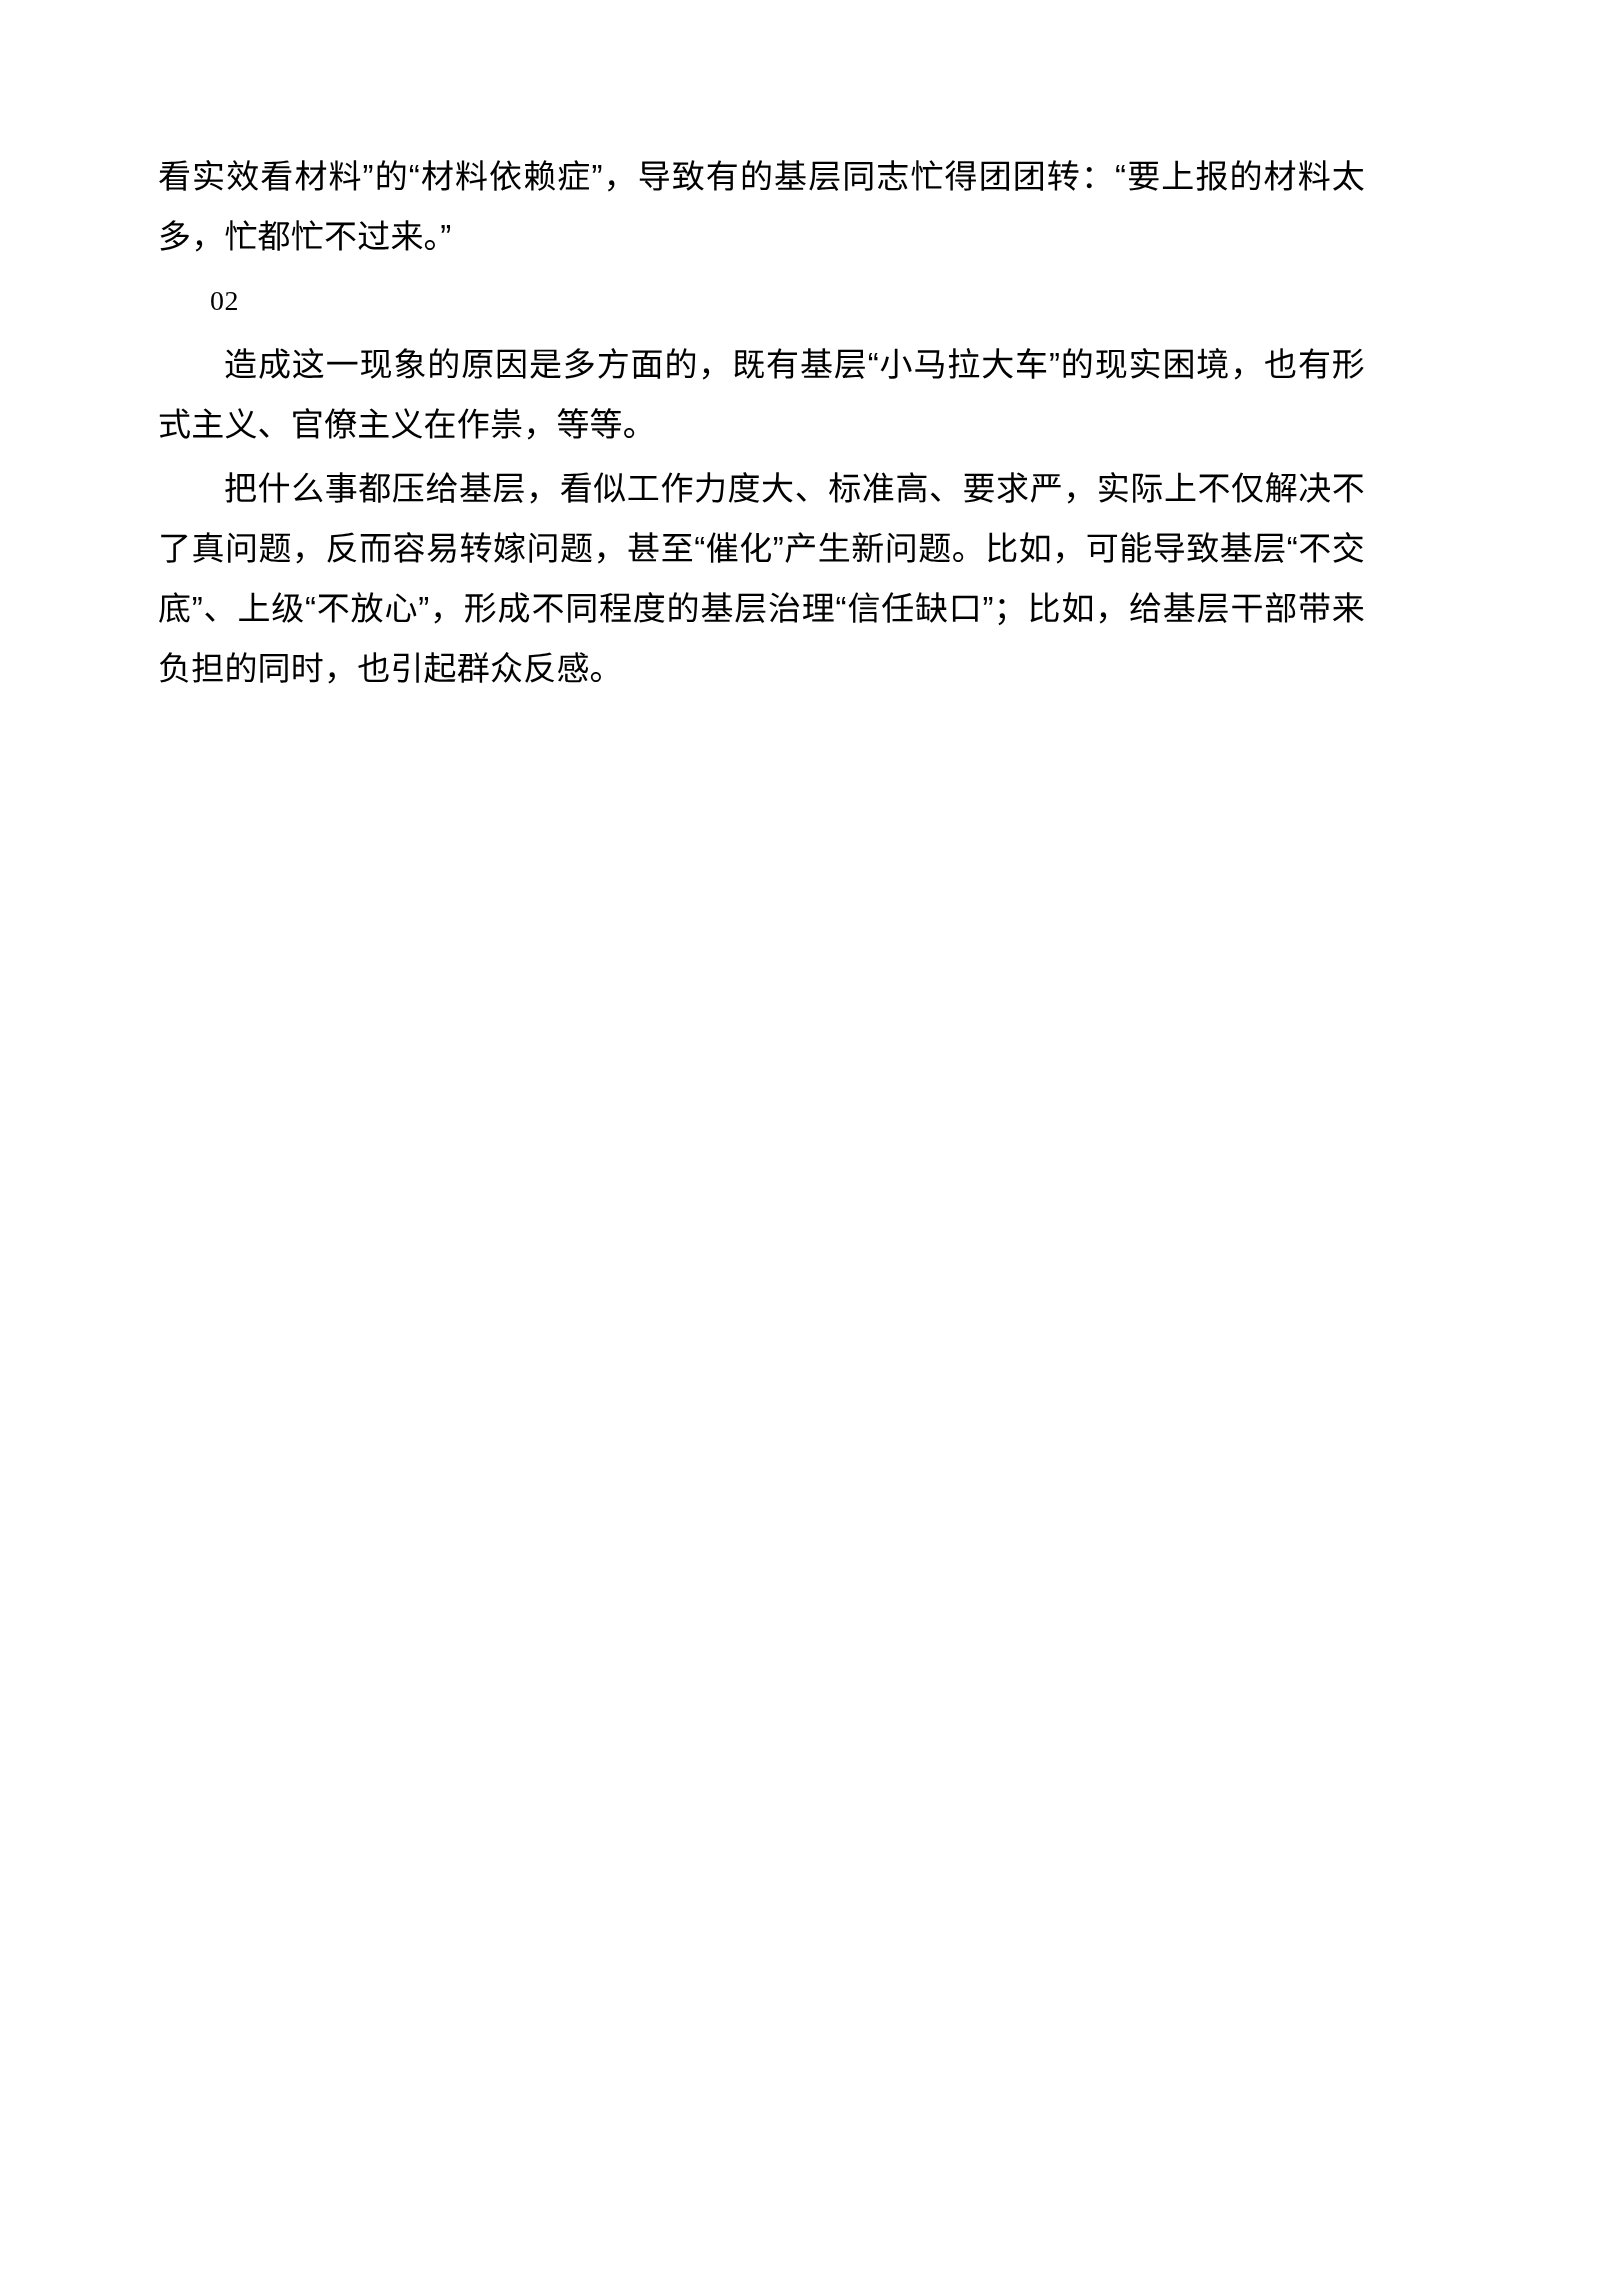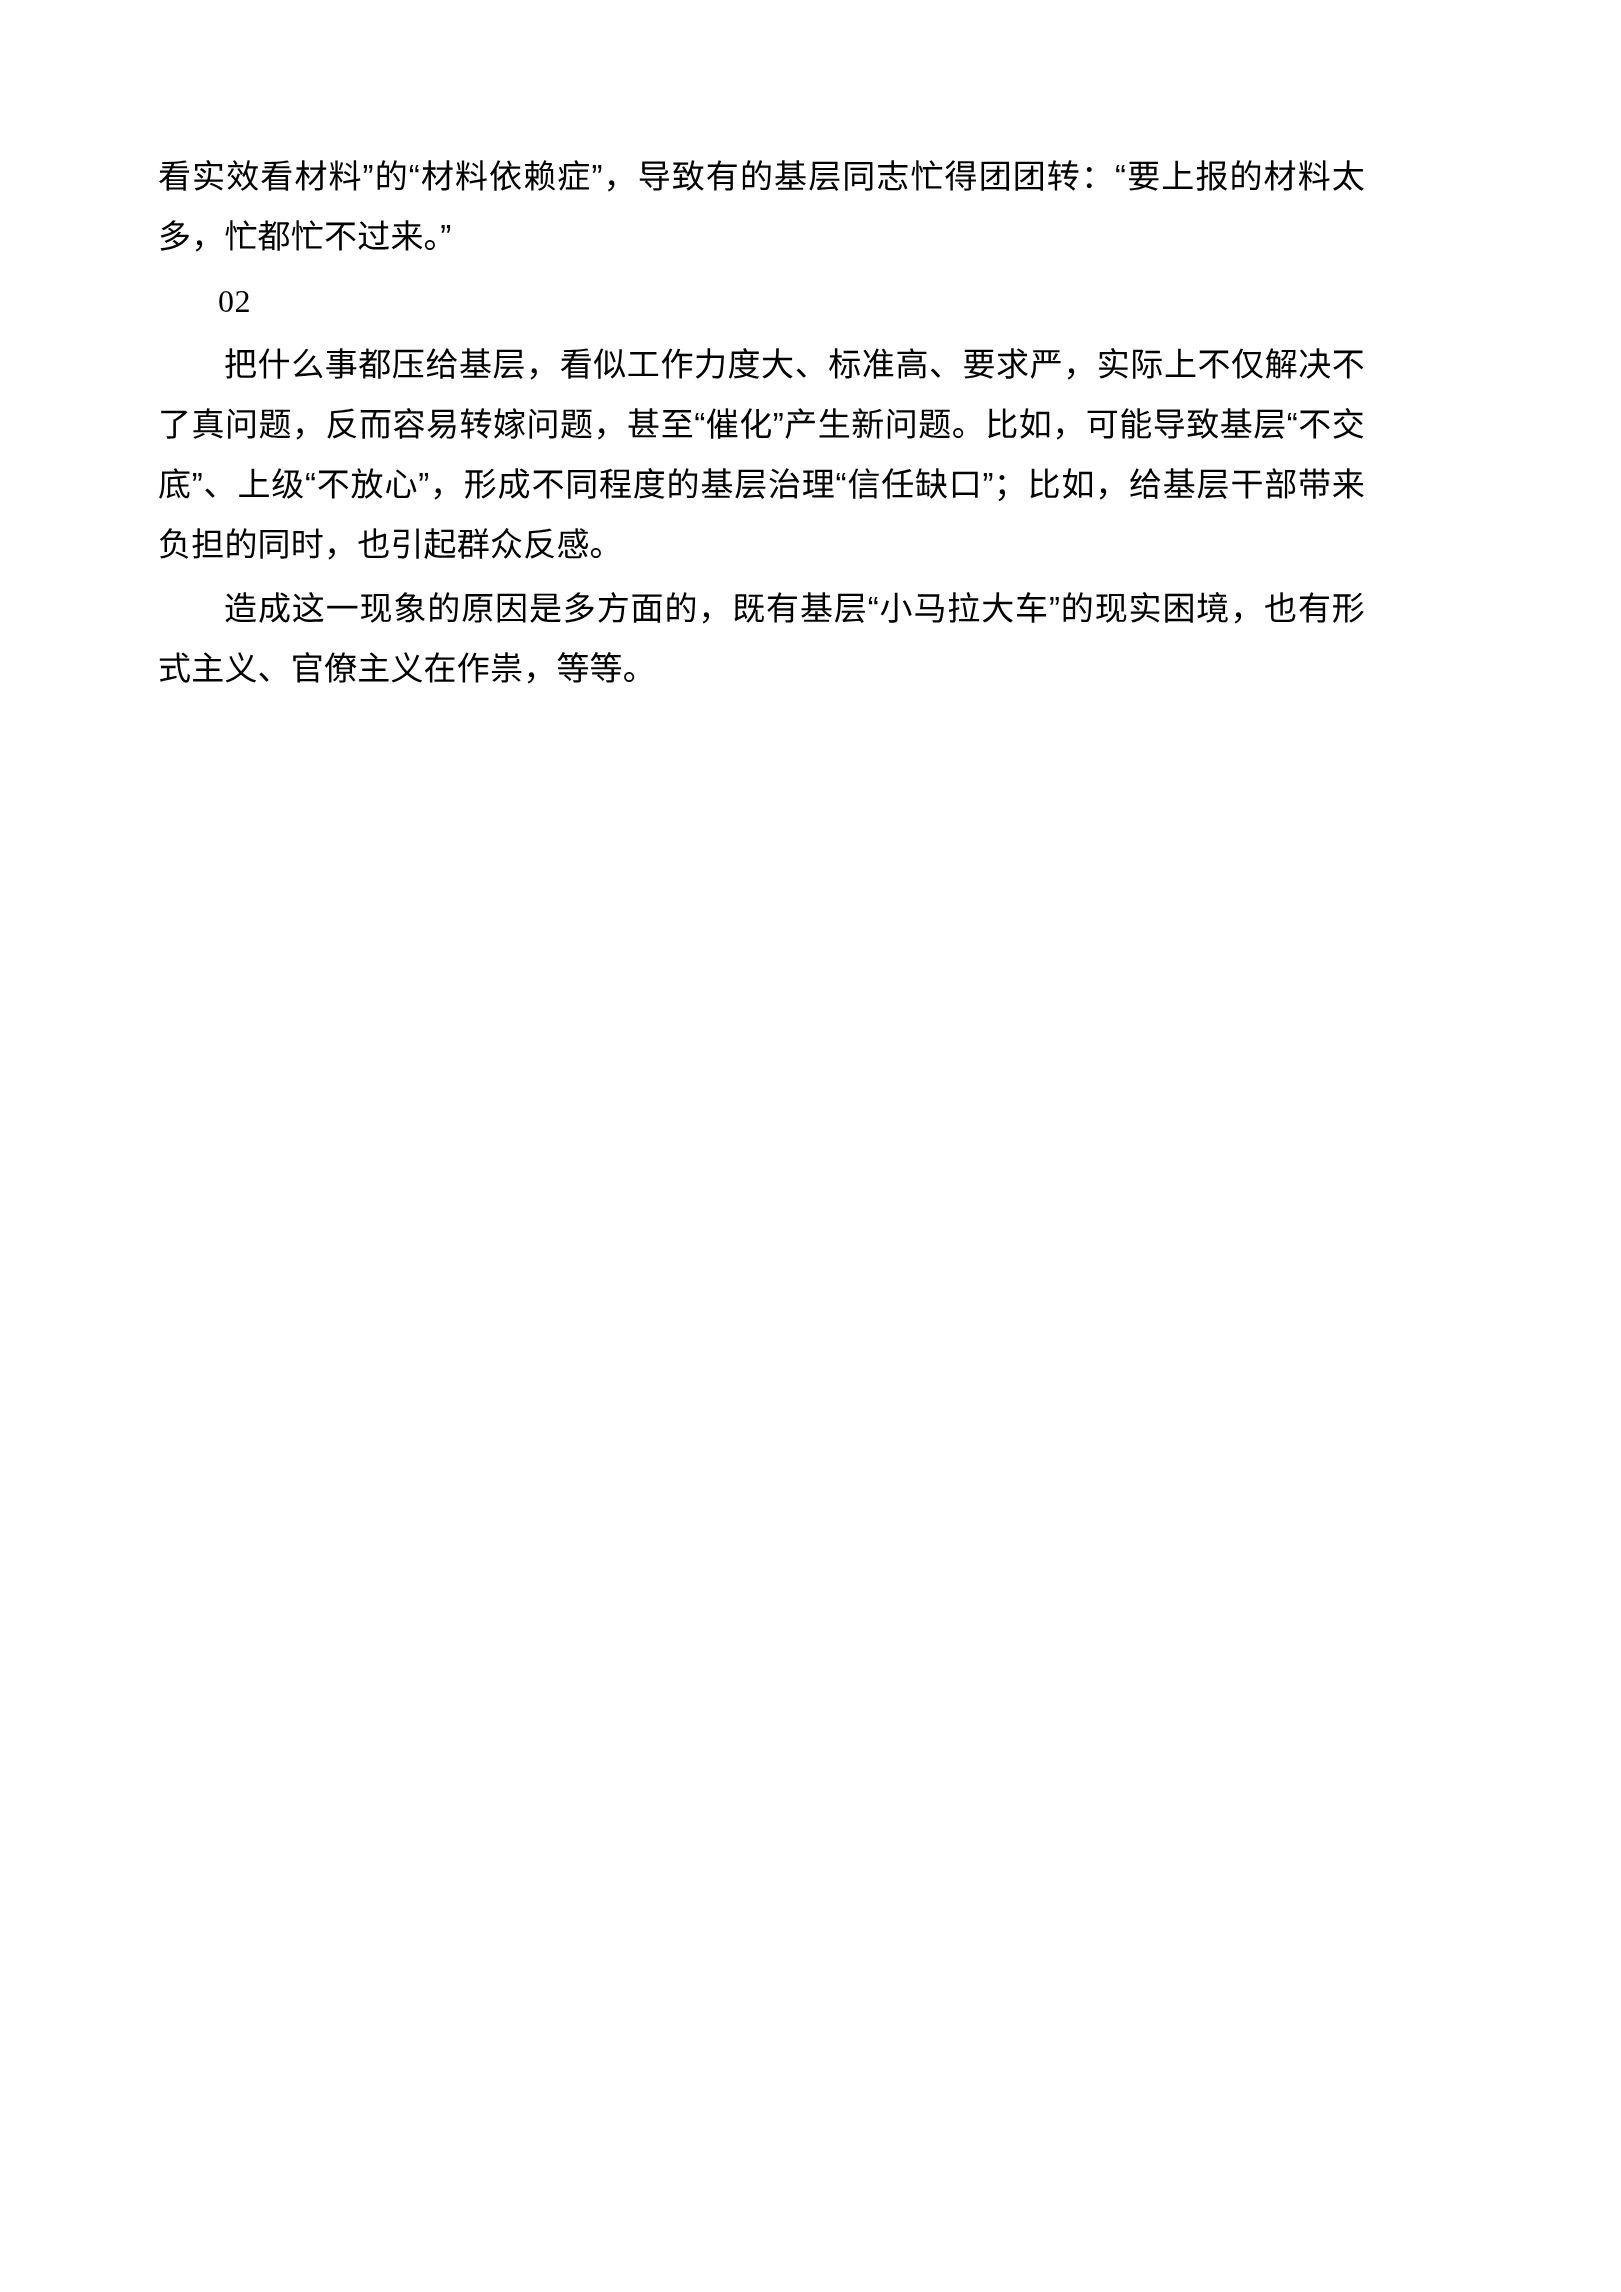--- a/index.html
+++ b/index.html
@@ -49,21 +49,21 @@
 
   
   .para.cont {
     text-indent: 0;
   }
 
   
   .section-marker {
     margin: 0;
     padding: 0;
-    font-size: 32px;
+    font-size: 28px;
     line-height: 60px;
     color: #000000;
     text-indent: 2em;
     font-family: "Liberation Serif", "DejaVu Serif", serif;
     letter-spacing: 0.5px;
   }
 
   
   .num {
     font-family: "Liberation Serif", "DejaVu Serif", serif;
@@ -75,21 +75,21 @@
 <body>
 
 <div class="page">
   <div class="page-body">
 
     <p class="para cont">看实效看材料”的“材料依赖症”，导致有的基层同志忙得团团转：“要上报的材料太多，忙都忙不过来。”</p>
 
 
     <p class="section-marker">02</p>
 
+    <p class="para indent">造成这一现象的原因是多方面的，既有基层“小马拉大车”的现实困境，也有形式主义、官僚主义在作祟，等等。</p>
+
     <p class="para indent">把什么事都压给基层，看似工作力度大、标准高、要求严，实际上不仅解决不了真问题，反而容易转嫁问题，甚至“催化”产生新问题。比如，可能导致基层“不交底”、上级“不放心”，形成不同程度的基层治理“信任缺口”；比如，给基层干部带来负担的同时，也引起群众反感。</p>
-
-    <p class="para indent">造成这一现象的原因是多方面的，既有基层“小马拉大车”的现实困境，也有形式主义、官僚主义在作祟，等等。</p>
 
 
 
   </div>
 </div>
 
 
 </body></html>

